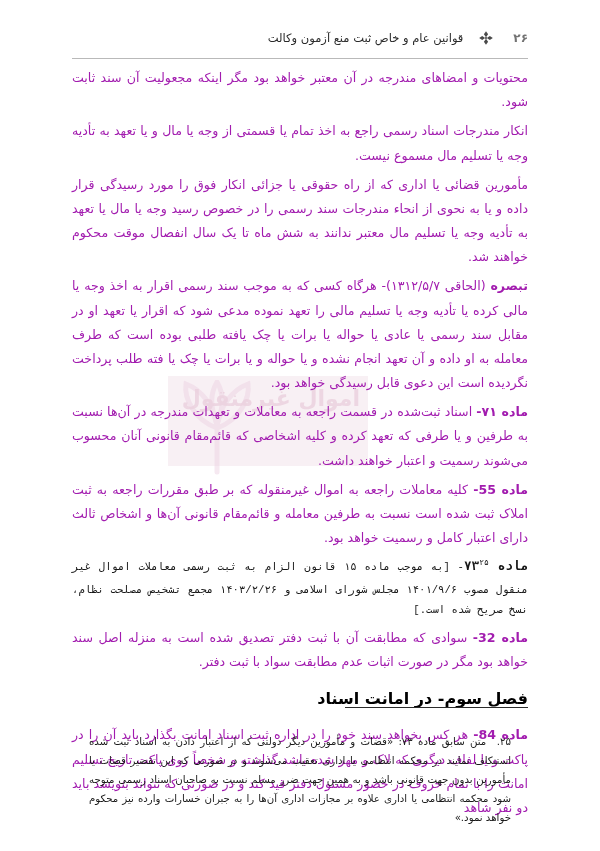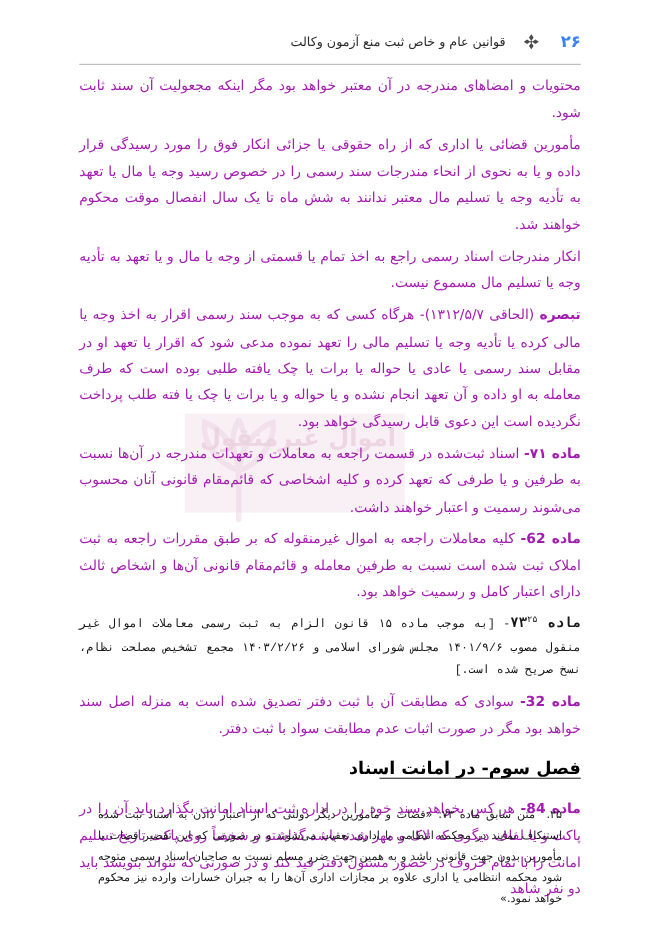--- a/index.html
+++ b/index.html
@@ -59,23 +59,23 @@
     right: 72px;
     left: 72px;
     z-index: 2;
     display: flex;
     flex-direction: row;
     align-items: center;
     justify-content: flex-start;
     height: 24px;
   }
   .page-number {
-    font-size: 15px;
-    font-weight: bold;
-    color: #3b82f6;
+    font-size: 12px;
+    font-weight: bold;
+    color: #737373;
     margin-left: 4px;
     direction: rtl;
   }
   .header-ornament {
     width: 26px;
     height: 18px;
     display: flex;
     align-items: center;
     justify-content: center;
     margin-left: 10px;
@@ -202,28 +202,28 @@
         </g>
       </svg>
     </span>
     <span class="header-title">قوانین عام و خاص ثبت منع آزمون وکالت</span>
   </div>
   <div class="header-rule"></div>
 
   <div class="content">
 
     <p class="para">محتویات و امضاهای مندرجه در آن معتبر خواهد بود مگر اینکه مجعولیت آن سند ثابت شود.</p>
+    <p class="para">انکار مندرجات اسناد رسمی راجع به اخذ تمام یا قسمتی از وجه یا مال و یا تعهد به تأدیه وجه یا تسلیم مال مسموع نیست.</p>
     <p class="para">مأمورین قضائی یا اداری که از راه حقوقی یا جزائی انکار فوق را مورد رسیدگی قرار داده و یا به نحوی از انحاء مندرجات سند رسمی را در خصوص رسید وجه یا مال یا تعهد به تأدیه وجه یا تسلیم مال معتبر ندانند به شش ماه تا یک سال انفصال موقت محکوم خواهند شد.</p>
-    <p class="para">انکار مندرجات اسناد رسمی راجع به اخذ تمام یا قسمتی از وجه یا مال و یا تعهد به تأدیه وجه یا تسلیم مال مسموع نیست.</p>
 
     <p class="para"><span class="lbl">تبصره</span> <span>(الحاقی ۱۳۱۲/۵/۷)-</span> <span>هرگاه کسی که به موجب سند رسمی اقرار به اخذ وجه یا مالی کرده یا تأدیه وجه یا تسلیم مالی را تعهد نموده مدعی شود که اقرار یا تعهد او در مقابل سند رسمی یا عادی یا حواله یا برات یا چک یافته طلبی بوده است که طرف معامله به او داده و آن تعهد انجام نشده و یا حواله و یا برات یا چک یا فته طلب پرداخت نگردیده است این دعوی قابل رسیدگی خواهد بود.</span></p>
 
     <p class="para"><span class="lbl">ماده ۷۱-</span> <span>اسناد ثبت‌شده در قسمت راجعه به معاملات و تعهدات مندرجه در آن‌ها نسبت به طرفین و یا طرفی که تعهد کرده و کلیه اشخاصی که قائم‌مقام قانونی آنان محسوب می‌شوند رسمیت و اعتبار خواهند داشت.</span></p>
 
-    <p class="para"><span class="lbl">ماده 62-</span> <span>کلیه معاملات راجعه به اموال غیرمنقوله که بر طبق مقررات راجعه به ثبت املاک ثبت شده است نسبت به طرفین معامله و قائم‌مقام قانونی آن‌ها و اشخاص ثالث دارای اعتبار کامل و رسمیت خواهد بود.</span></p>
+    <p class="para"><span class="lbl">ماده 55-</span> <span>کلیه معاملات راجعه به اموال غیرمنقوله که بر طبق مقررات راجعه به ثبت املاک ثبت شده است نسبت به طرفین معامله و قائم‌مقام قانونی آن‌ها و اشخاص ثالث دارای اعتبار کامل و رسمیت خواهد بود.</span></p>
 
     <p class="small"><span class="lbl" style="font-size:12.6px">ماده ۷۳</span><span class="sup">۲۵</span><span>- [به موجب ماده ۱۵ قانون الزام به ثبت رسمی معاملات اموال غیر منقول مصوب ۱۴۰۱/۹/۶ مجلس شورای اسلامی و ۱۴۰۳/۲/۲۶ مجمع تشخیص مصلحت نظام، نسخ صریح شده است.]</span></p>
 
     <p class="para"><span class="lbl">ماده 32-</span> <span>سوادی که مطابقت آن با ثبت دفتر تصدیق شده است به منزله اصل سند خواهد بود مگر در صورت اثبات عدم مطابقت سواد با ثبت دفتر.</span></p>
 
     <h2 class="chapter">فصل سوم- در امانت اسناد</h2>
 
     <p class="para"><span class="lbl">ماده 84-</span> <span>هر کس بخواهد سند خود را در اداره ثبت اسناد امانت بگذارد باید آن را در پاکت و یا لفاف دیگری که لاک و مهر شده باشد گذاشته و شخصاً روی پاکت تاریخ تسلیم امانت را با تمام حروف در حضور مسئول دفتر قید کند و در صورتی که نتواند بنویسد باید دو نفر شاهد</span></p>
 
   </div>

